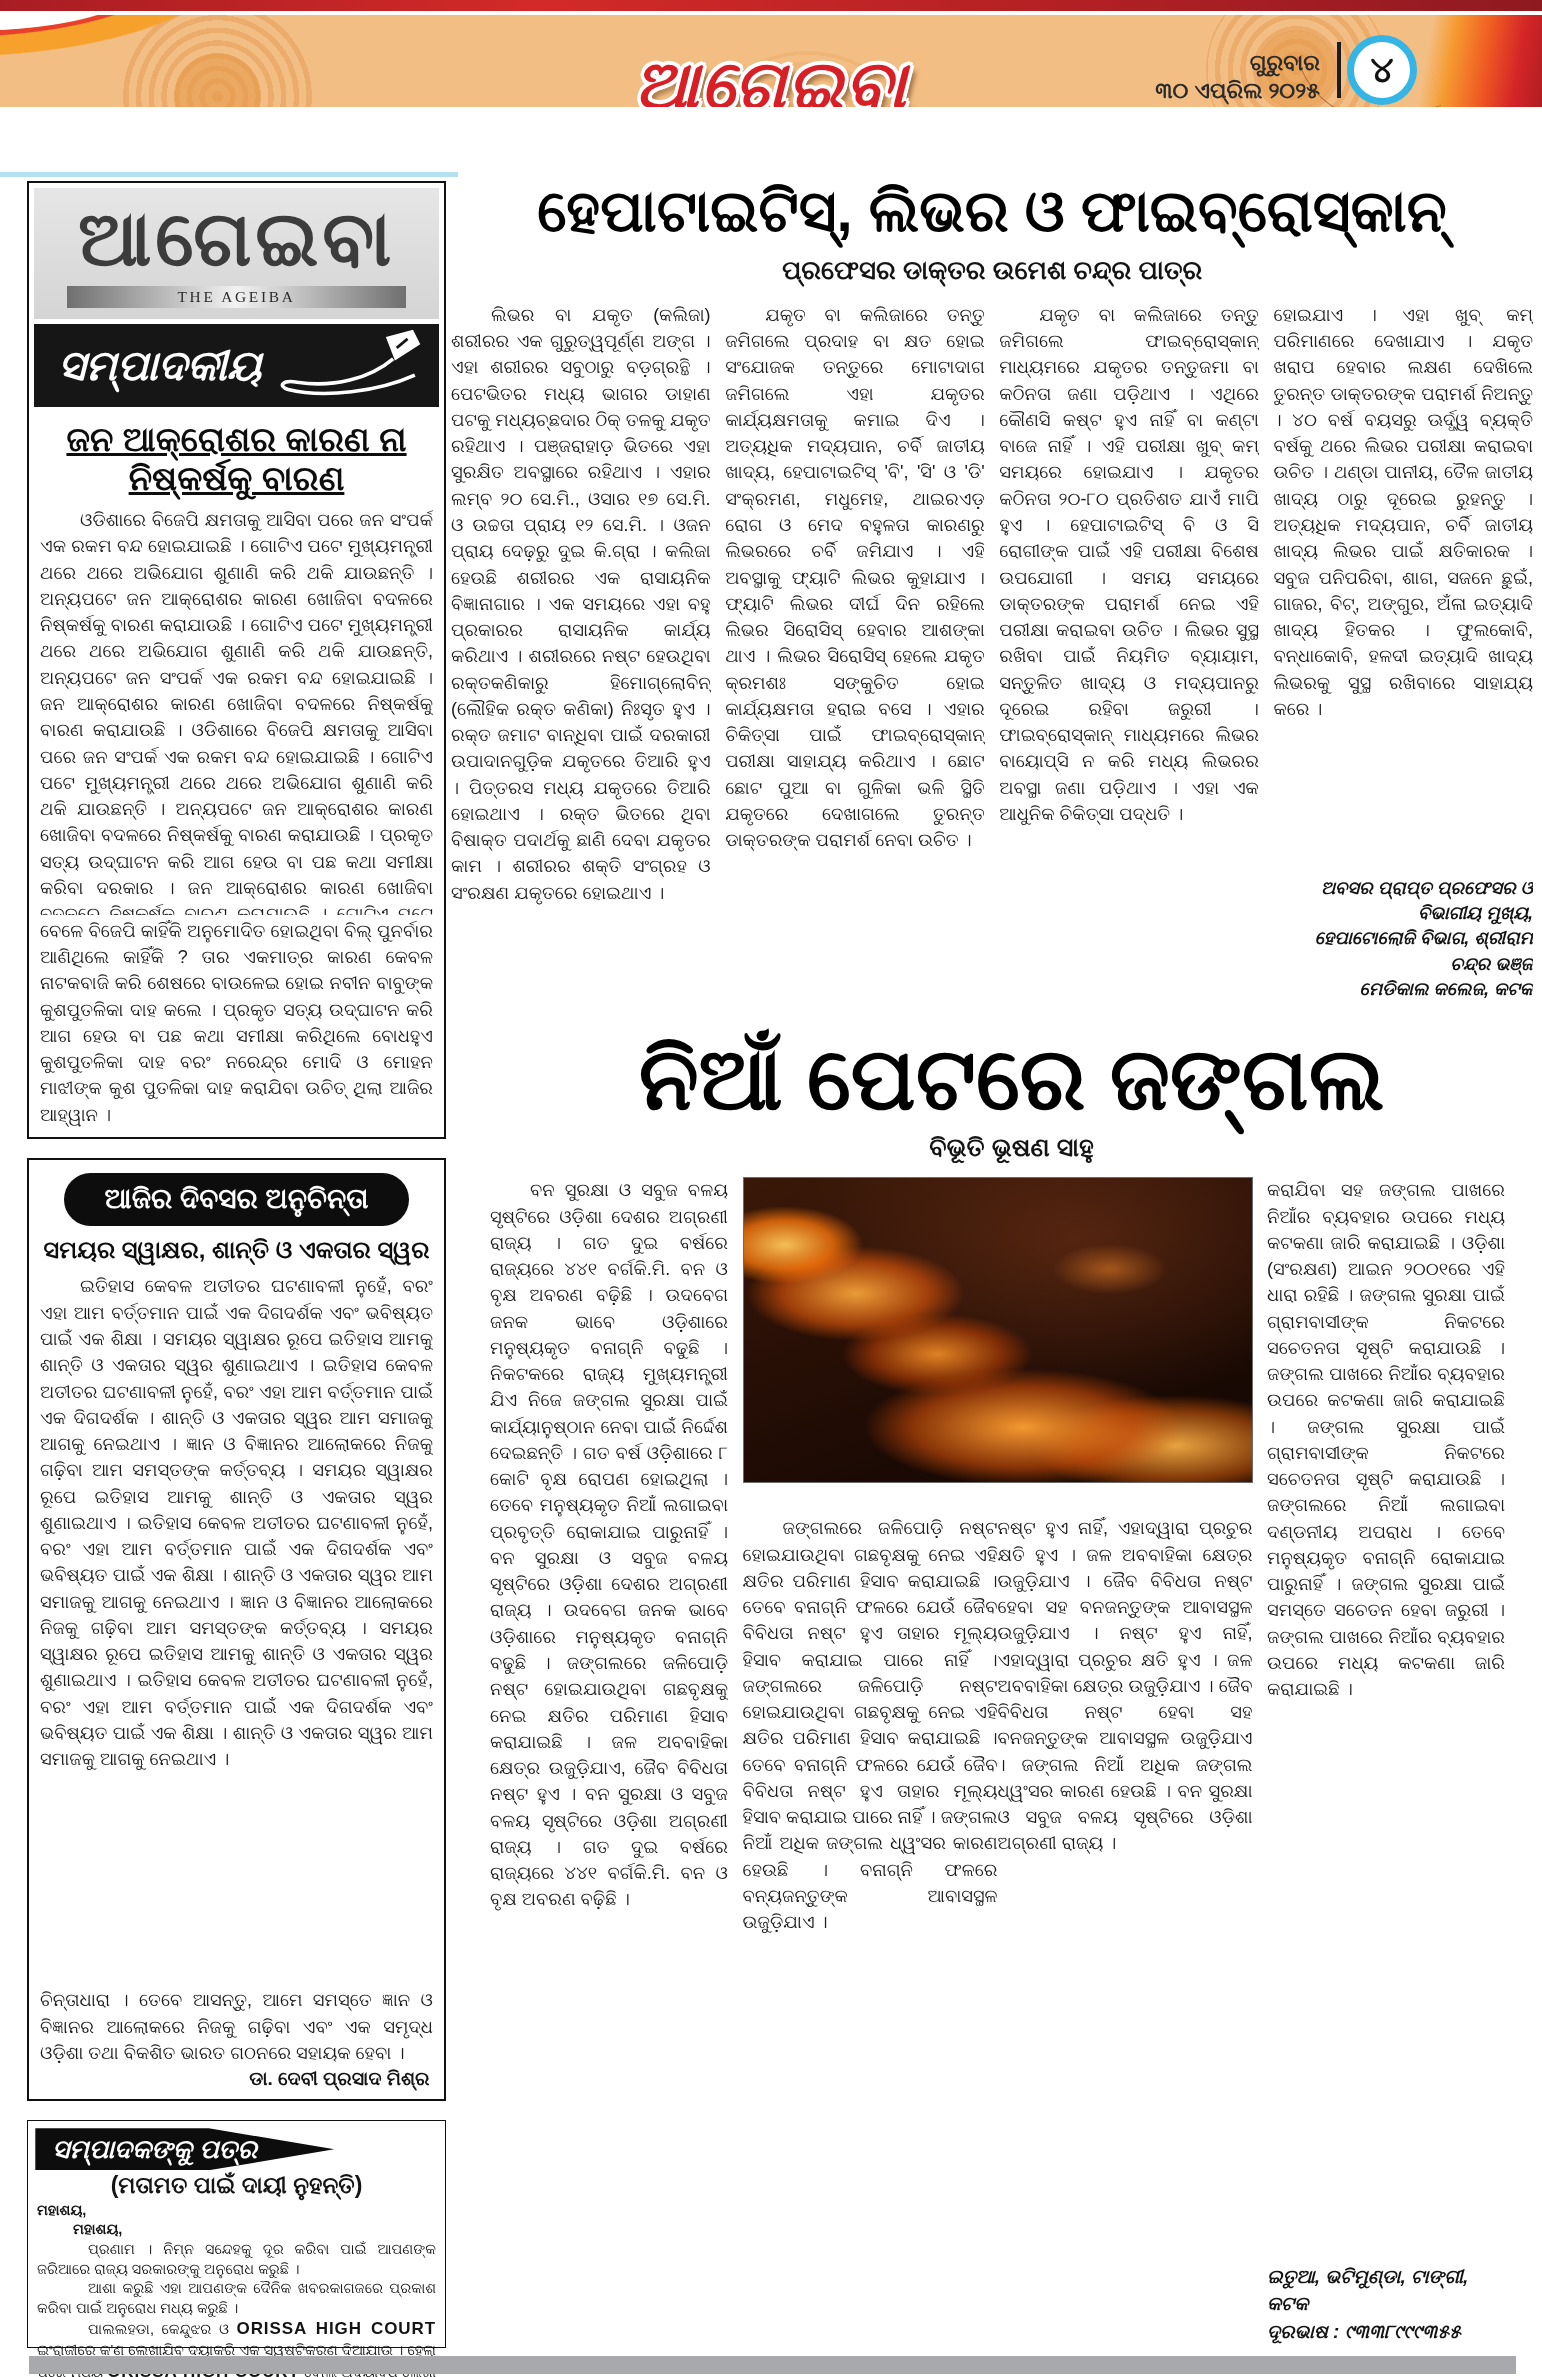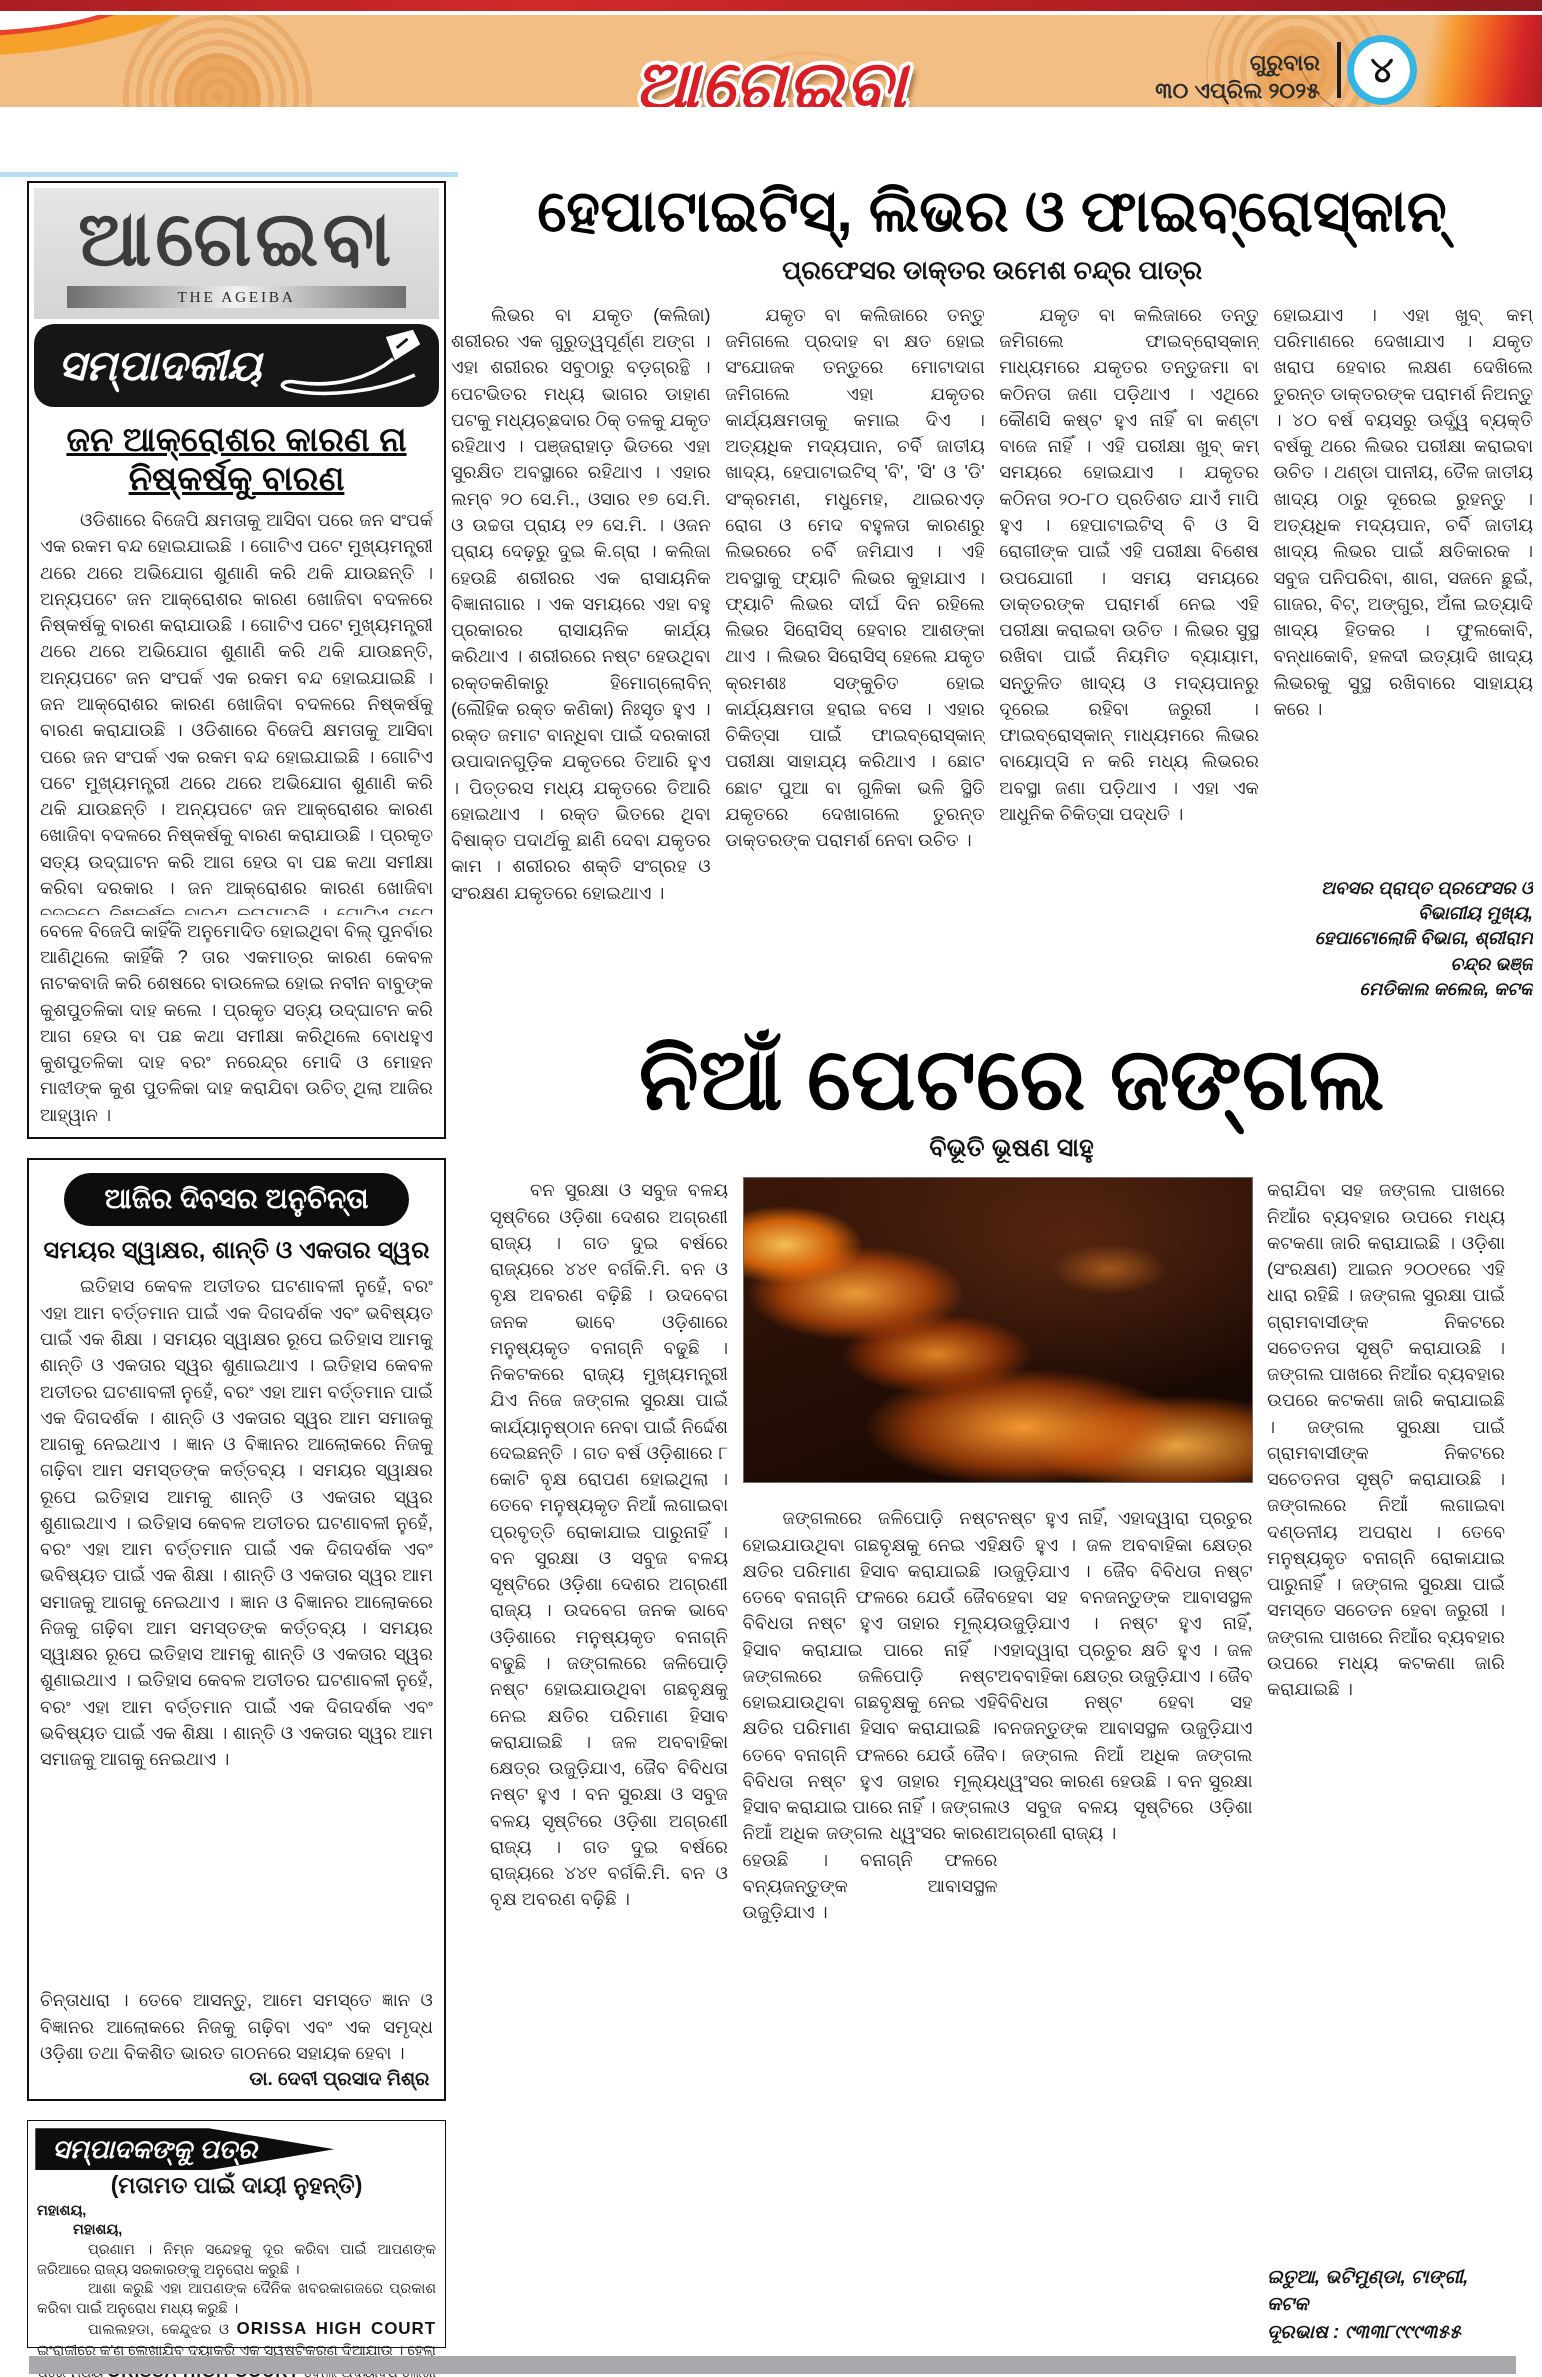--- a/index.html
+++ b/index.html
@@ -41,21 +41,21 @@
   .body-text{font-size:18px;line-height:1.46;text-align:justify;color:#1a1a1a;
              overflow:hidden;word-break:break-word;}
   .body-text .indent{display:inline-block;width:40px;}
 
   
   .logo-block{margin:5.4px;background:linear-gradient(180deg,#e6e6e6,#d4d4d4);padding:12.7px 9px 9px;text-align:center;}
   .logo-title{font-size:76px;font-weight:bold;color:#3c3c3c;line-height:1;letter-spacing:3.6px;}
   .logo-bar{margin:9px 23.6px 1.8px;height:22px;line-height:22px;
             background:linear-gradient(90deg,#6f6f6f,#f2f2f2 50%,#6f6f6f);
             font-family:"Liberation Serif","DejaVu Serif",serif;font-size:15.4px;color:#2d2d2d;letter-spacing:2.7px;}
-  .edit-band{margin:0 5.4px;background:#161616;height:83px;position:relative;display:flex;align-items:center;border-radius:20px;}
+  .edit-band{margin:0 5.4px;background:#161616;height:83px;position:relative;display:flex;align-items:center;}
   .edit-band-label{color:#fff;font-size:42px;font-weight:bold;font-style:italic;padding-left:23.6px;}
   .pen-icon{position:absolute;right:5.4px;top:3.6px;}
   .edit-headline{font-size:34px;font-weight:bold;text-align:center;line-height:1.15;margin:12.7px 7.3px 9px;color:#0d0d0d;text-decoration:underline;}
   .edit-wrap{display:flex;flex-direction:column;height:100%;}
   .edit-body{flex:1;margin:0 11px;overflow:hidden;}
   .edit-ending{margin:3px 11px 9px;}
 
   
   .pill{margin:12.7px auto 9px;background:#0d0d0d;color:#fff;border-radius:36px;
         width:345px;height:53px;display:flex;align-items:center;justify-content:center;
@@ -94,21 +94,21 @@
   .fire-photo{width:100%;height:306px;border:1.8px solid #6b6b6b;box-sizing:border-box;
       background:
         radial-gradient(ellipse 109px 54px at 8% 22%,rgba(255,200,90,.95),rgba(255,120,10,.75) 45%,rgba(0,0,0,0) 72%),
         radial-gradient(ellipse 145px 63px at 22% 38%,rgba(255,170,60,.9),rgba(230,90,10,.6) 50%,rgba(0,0,0,0) 75%),
         radial-gradient(ellipse 127px 54px at 38% 58%,rgba(255,150,40,.85),rgba(200,70,5,.55) 50%,rgba(0,0,0,0) 75%),
         radial-gradient(ellipse 199px 73px at 55% 82%,rgba(255,160,50,.95),rgba(210,80,10,.6) 55%,rgba(0,0,0,0) 80%),
         radial-gradient(ellipse 181px 63px at 85% 88%,rgba(255,180,70,.9),rgba(210,90,10,.55) 55%,rgba(0,0,0,0) 80%),
         radial-gradient(ellipse 82px 36px at 72% 30%,rgba(255,140,40,.5),rgba(0,0,0,0) 70%),
         radial-gradient(ellipse 381px 218px at 65% 20%,rgba(120,55,25,.55),rgba(40,18,10,0) 75%),
         linear-gradient(160deg,#3a1808 0%,#2a1006 35%,#1b0a04 70%,#120603 100%);}
-  .fire-sub{display:flex;gap:0;margin-top:22px;flex:1;}
+  .fire-sub{display:flex;gap:0;margin-top:32px;flex:1;}
   .fire-subcol{flex:1;overflow:hidden;}
   .fire-close{margin-top:1.8px;}
   .fire-credit{font-style:italic;font-weight:bold;font-size:19px;line-height:1.45;}
 
   .bottom-bar{position:absolute;left:29px;top:2356px;width:1487px;height:18px;background:#a7a9ac;}
 </style>
 </head>
 <body>
 
 <div id="page">

